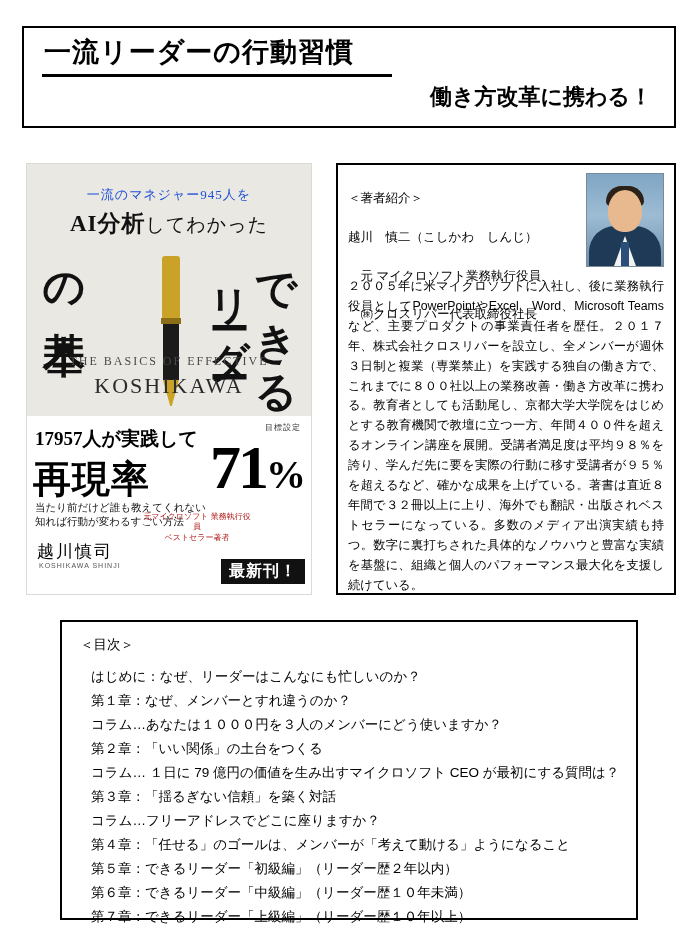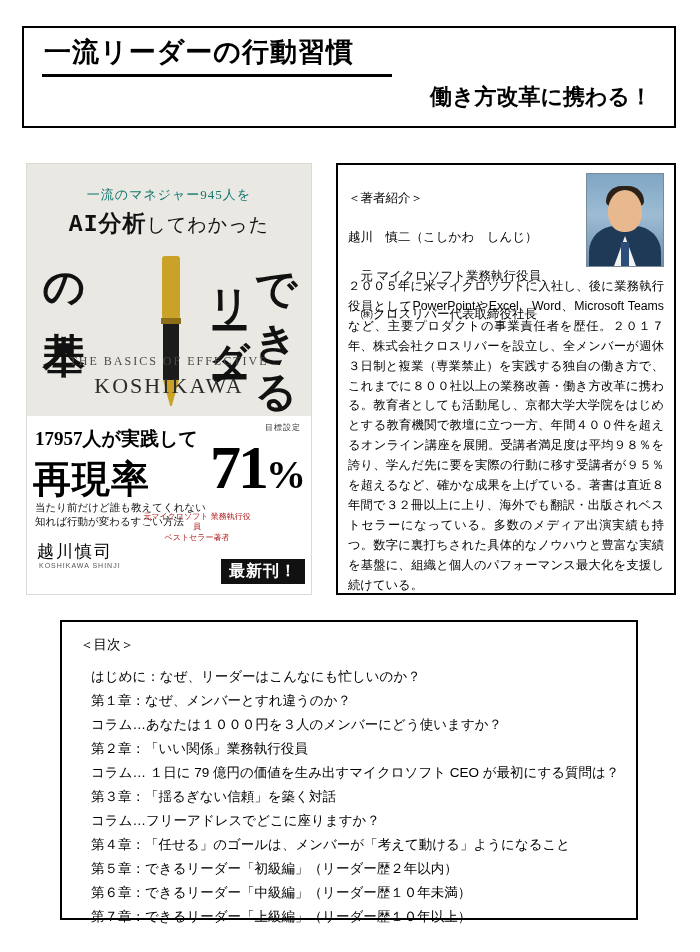--- a/index.html
+++ b/index.html
@@ -71,29 +71,29 @@
     background: #eae8e3;
   }
   .cover-line1 {
     position: absolute;
     width: 100%;
     top: 22px;
     text-align: center;
     font-size: 13px;
     letter-spacing: 1px;
     font-family: "Liberation Serif", serif;
-    color: #0f766e;
+    color: #1d4ed8;
   }
   .cover-line2 {
     position: absolute;
     width: 100%;
     top: 44px;
     text-align: center;
     font-size: 19px;
-    font-family: Liberation Mono, monospace;
+    font-family: Liberation Serif, serif;
     color: #111;
     letter-spacing: 1px;
   }
   .cover-line2 b { font-size: 23px; }
 
   .cover-big {
     position: absolute;
     font-family: "Liberation Serif", serif;
     font-weight: bold;
     color: #111;
@@ -426,21 +426,21 @@
 
   <div class="author-body">２００５年に米マイクロソフトに入社し、後に業務執行役員としてPowerPointやExcel、Word、Microsoft Teamsなど、主要プロダクトの事業責任者を歴任。２０１７年、株式会社クロスリバーを設立し、全メンバーが週休３日制と複業（専業禁止）を実践する独自の働き方で、これまでに８００社以上の業務改善・働き方改革に携わる。教育者としても活動尾し、京都大学大学院をはじめとする教育機関で教壇に立つ一方、年間４００件を超えるオンライン講座を展開。受講者満足度は平均９８％を誇り、学んだ先に要を実際の行動に移す受講者が９５％を超えるなど、確かな成果を上げている。著書は直近８年間で３２冊以上に上り、海外でも翻訳・出版されベストセラーになっている。多数のメディア出演実績も持つ。数字に裏打ちされた具体的なノウハウと豊富な実績を基盤に、組織と個人のパフォーマンス最大化を支援し続けている。</div>
 </div>
 
 <div class="toc-box">
   <div class="toc-title">＜目次＞</div>
   <ul class="toc-list">
     <li>はじめに：なぜ、リーダーはこんなにも忙しいのか？</li>
     <li>第１章：なぜ、メンバーとすれ違うのか？</li>
     <li>コラム…あなたは１０００円を３人のメンバーにどう使いますか？</li>
-    <li>第２章：「いい関係」業務執行役員</li>
+    <li>第２章：「いい関係」の土台をつくる</li>
     <li>コラム… １日に 79 億円の価値を生み出すマイクロソフト CEO が最初にする質問は？</li>
     <li>第３章：「揺るぎない信頼」を築く対話</li>
     <li>コラム…フリーアドレスでどこに座りますか？</li>
     <li>第４章：「任せる」のゴールは、メンバーが「考えて動ける」ようになること</li>
     <li>第５章：できるリーダー「初級編」（リーダー歴２年以内）</li>
     <li>第６章：できるリーダー「中級編」（リーダー歴１０年未満）</li>
     <li>第７章：できるリーダー「上級編」（リーダー歴１０年以上）</li>
   </ul>
 </div>
 

